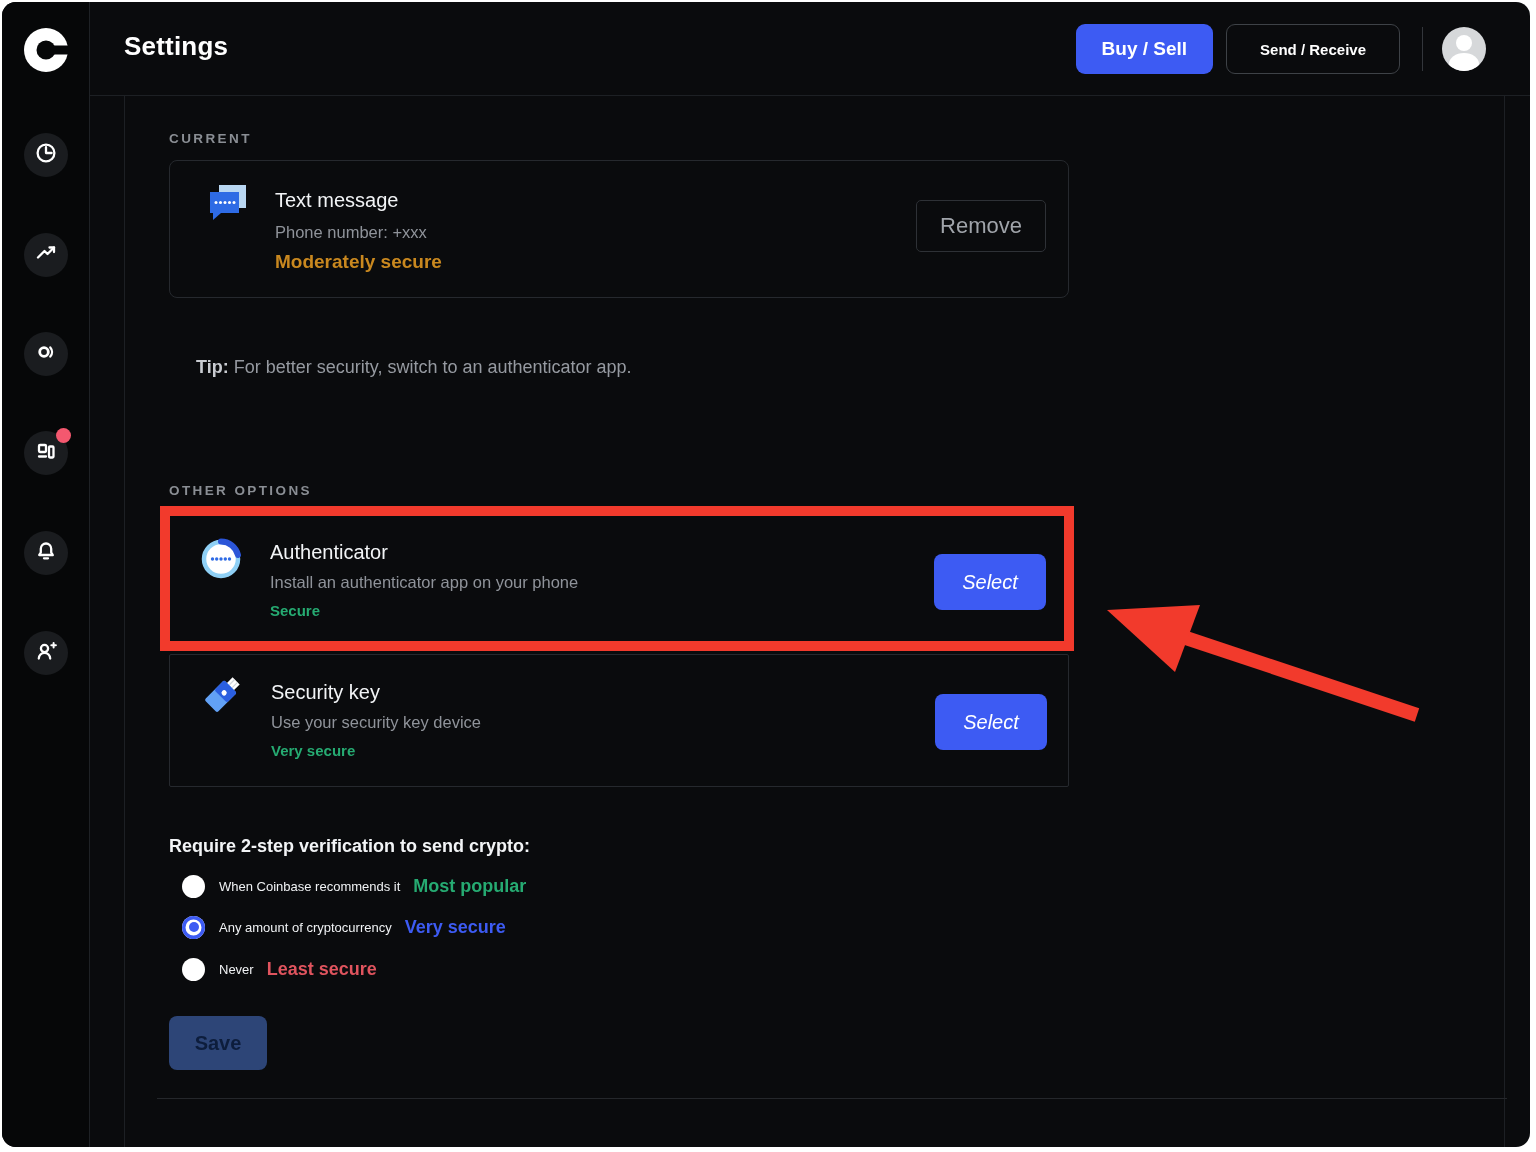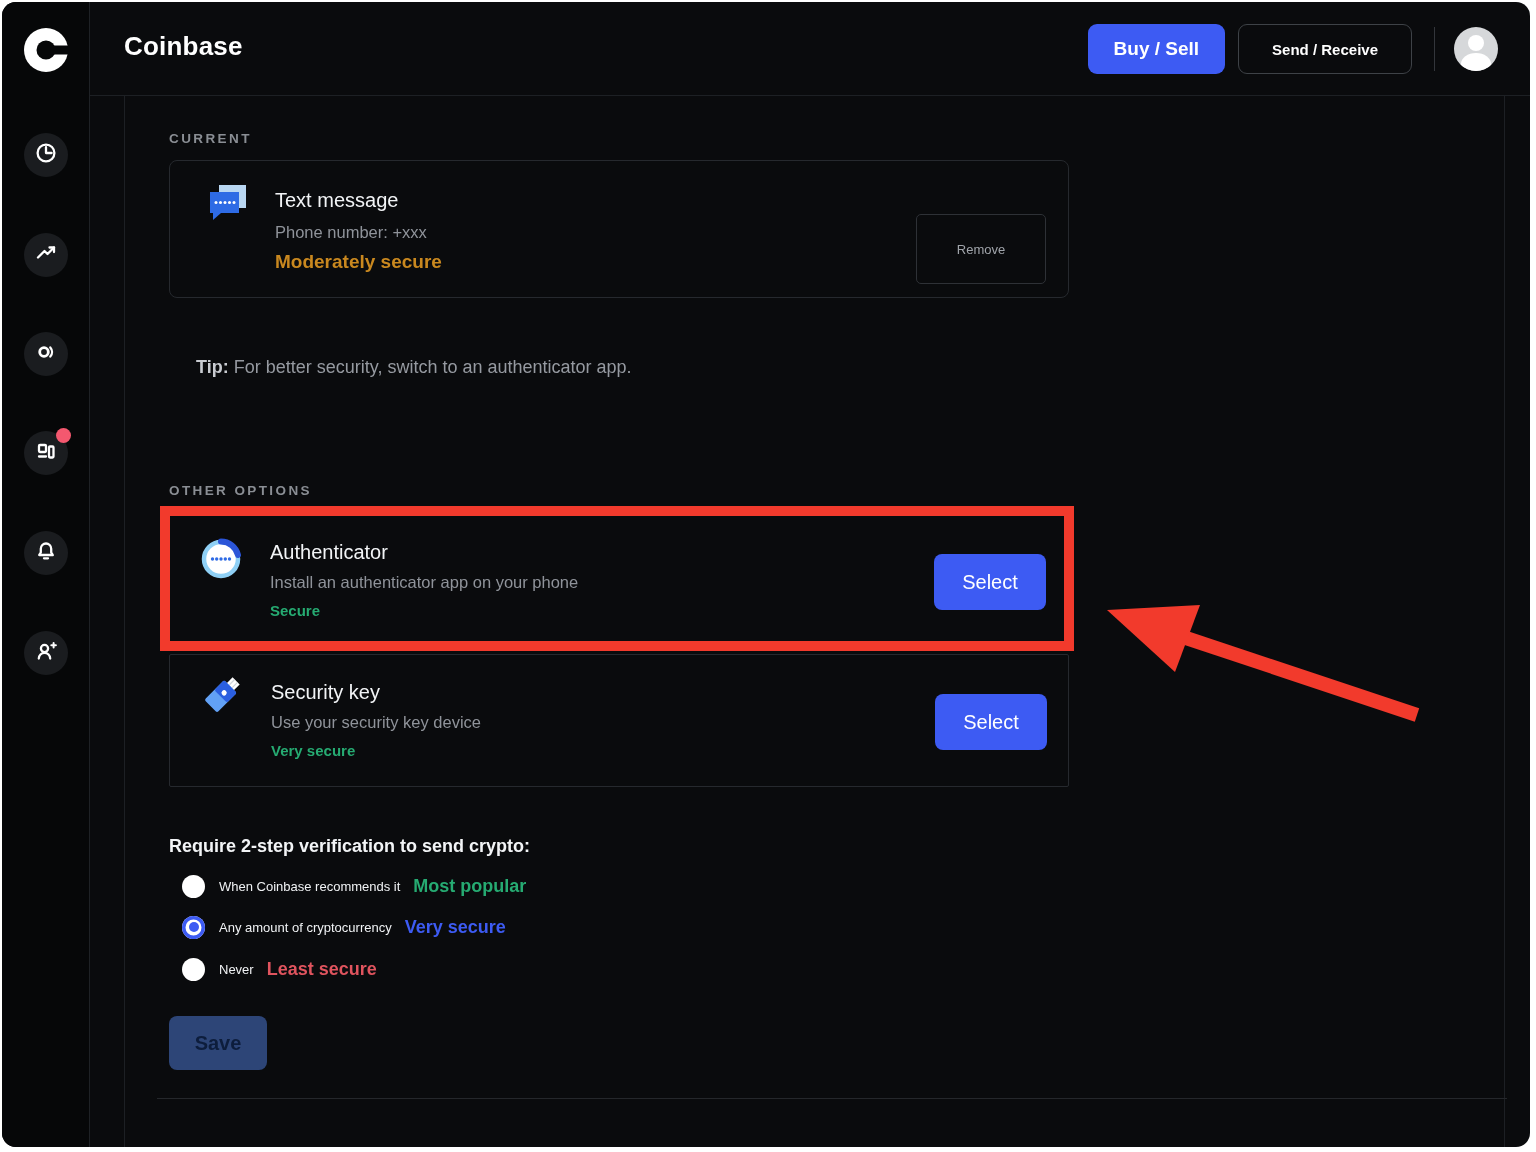--- a/index.html
+++ b/index.html
@@ -9,41 +9,41 @@
   
   .sidebar { position:absolute; left:0; top:0; bottom:0; width:88px; background:#060708; border-right:1px solid #1e2125; }
   .logo { position:absolute; left:21px; top:25px; width:46px; height:46px; cursor:pointer; }
   .nav-btn { position:absolute; left:22px; width:44px; height:44px; border-radius:50%; background:#1a1c1f; display:flex; align-items:center; justify-content:center; cursor:pointer; }
   .nav-btn svg { stroke:#ffffff; fill:none; stroke-width:2.3; stroke-linecap:round; stroke-linejoin:round; }
   .notif-dot { position:absolute; top:-3px; right:-3px; width:15px; height:15px; border-radius:50%; background:#f4586f; }
 
   
   .header { position:absolute; left:88px; right:0; top:0; height:94px; border-bottom:1px solid #1d2024; }
   .page-title { position:absolute; left:34px; top:29px; font-size:26px; font-weight:700; color:#ffffff; letter-spacing:.2px; }
-  .hdr-actions { position:absolute; right:32px; top:22px; height:50px; display:flex; align-items:center; }
+  .hdr-actions { position:absolute; right:44px; top:22px; height:50px; display:flex; align-items:center; }
   .btn-primary { height:50px; padding:0 26px; background:#3d5bf3; border:none; border-radius:9px; color:#fff; font-size:19px; font-weight:700; font-family:inherit; cursor:pointer; }
   .btn-outline { height:50px; margin-left:13px; padding:0 33px; background:transparent; border:1.5px solid #3e4247; border-radius:9px; color:#fff; font-size:15px; font-weight:700; font-family:inherit; cursor:pointer; }
   .hdr-divider { width:1px; height:44px; background:#33363b; margin:0 19px 0 22px; }
   .avatar { width:44px; height:44px; border-radius:50%; background:#d6d8da; position:relative; overflow:hidden; cursor:pointer; }
   .avatar::before { content:''; position:absolute; top:8px; left:14px; width:16px; height:16px; border-radius:50%; background:#fff; }
   .avatar::after { content:''; position:absolute; top:26px; left:7px; width:30px; height:22px; border-radius:50%; background:#fff; }
 
   
   .content { position:absolute; left:122px; right:25px; top:94px; bottom:0; border-left:1px solid #1d2024; border-right:1px solid #1d2024; }
 
   .section-label { position:absolute; font-size:13.5px; font-weight:700; letter-spacing:2.4px; color:#8a8e94; }
   .card { position:absolute; border:1px solid #26292e; background:transparent; }
 
   .card-title { position:absolute; font-size:20px; font-weight:500; color:#f2f4f6; }
   .card-sub { position:absolute; font-size:16.5px; color:#8f939a; }
   .sec-orange { position:absolute; font-size:19px; font-weight:700; color:#c9881f; }
   .sec-green { position:absolute; font-size:15px; font-weight:700; color:#26ab72; }
 
-  .btn-remove { position:absolute; right:22px; top:39px; width:130px; height:70px; background:transparent; border:1px solid #2e3136; border-radius:5px; color:#a0a4aa; font-size:13px; font-family:inherit; cursor:pointer;margin-top:14px; }
-  .btn-select { position:absolute; width:112px; height:56px; background:#3d5bf3; border:none; border-radius:8px; color:#fff; font-size:20px; font-weight:500; font-family:inherit; cursor:pointer; }
+  .btn-remove { position:absolute; right:22px; top:39px; width:130px; height:52px; background:transparent; border:1px solid #2e3136; border-radius:5px; color:#a0a4aa; font-size:22px; font-family:inherit; cursor:pointer; }
+  .btn-select { position:absolute; width:112px; height:56px; background:#3d5bf3; border:none; border-radius:8px; color:#fff; font-size:20px; font-weight:500; font-family:inherit; cursor:pointer;font-style:italic; }
 
   .tip-line { position:absolute; left:194px; top:355px; font-size:18px; color:#969aa1; }
   .tip-line b { color:#c8cbd0; font-weight:700; }
 
   
   .verif-heading { position:absolute; left:167px; top:834px; font-size:18px; font-weight:700; color:#f2f4f6; }
   .radio-row { position:absolute; left:180px; height:26px; display:flex; align-items:center; cursor:pointer; }
   .radio { width:23px; height:23px; border-radius:50%; background:#ffffff; flex:none; position:relative; }
   .radio.selected { box-shadow: inset 0 0 0 3.5px #3d5bf3; }
   .radio.selected::after { content:''; position:absolute; inset:6.5px; border-radius:50%; background:#3d5bf3; }
@@ -124,21 +124,21 @@
         <svg width="24" height="24" viewBox="0 0 24 24">
             <circle cx="10.5" cy="9.5" r="3.6"></circle>
             <path d="M4.8 19.5 a5.7 5.7 0 0 1 11.4 0"></path>
             <path d="M17.3 6.2 h4.6 M19.6 3.9 v4.6" stroke-width="2"></path>
           </svg>
       </span>
     </div>
   </div>
 
   <div class="header">
-    <div class="page-title">Coinbase</div>
+    <div class="page-title">Settings</div>
     <div class="hdr-actions">
       <button class="btn-primary">Buy / Sell</button>
       <button class="btn-outline">Send / Receive</button>
       <div class="hdr-divider"></div>
       <div class="avatar"></div>
     </div>
   </div>
 
   <div class="content"></div>
 

